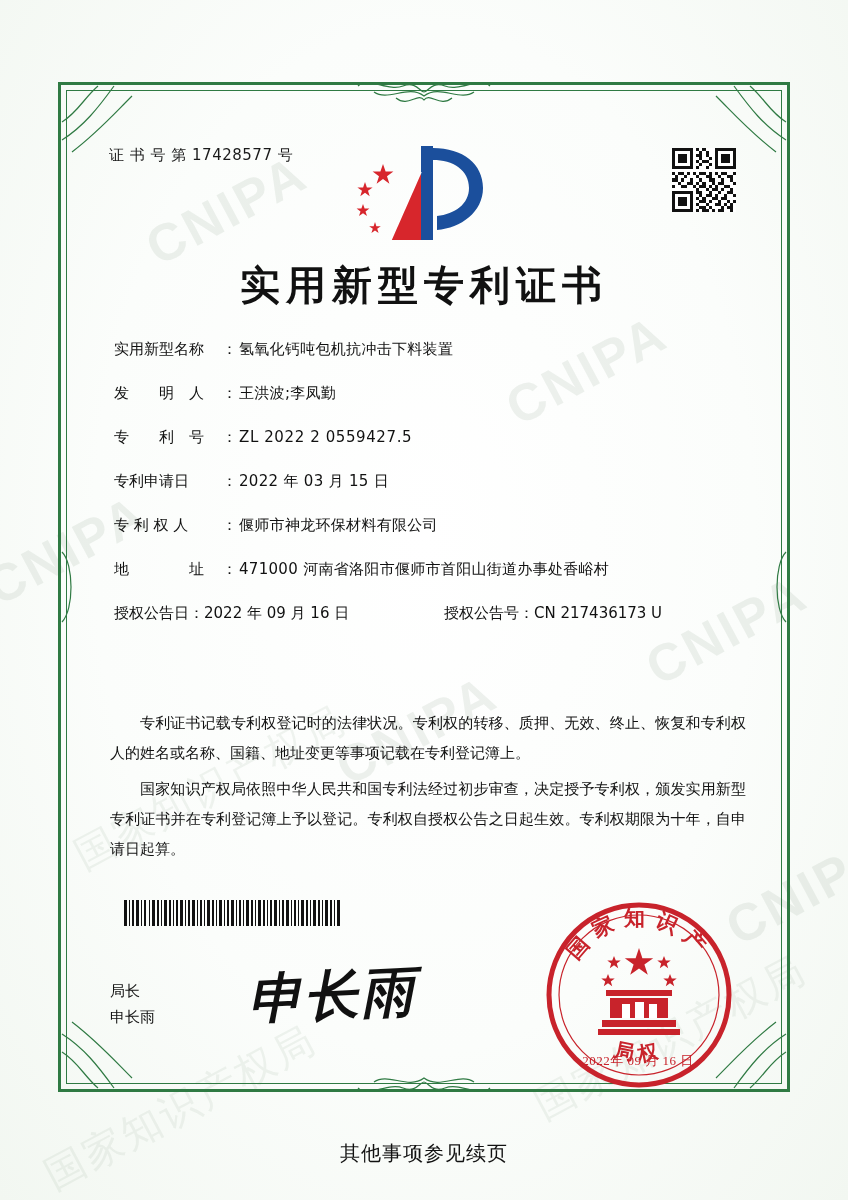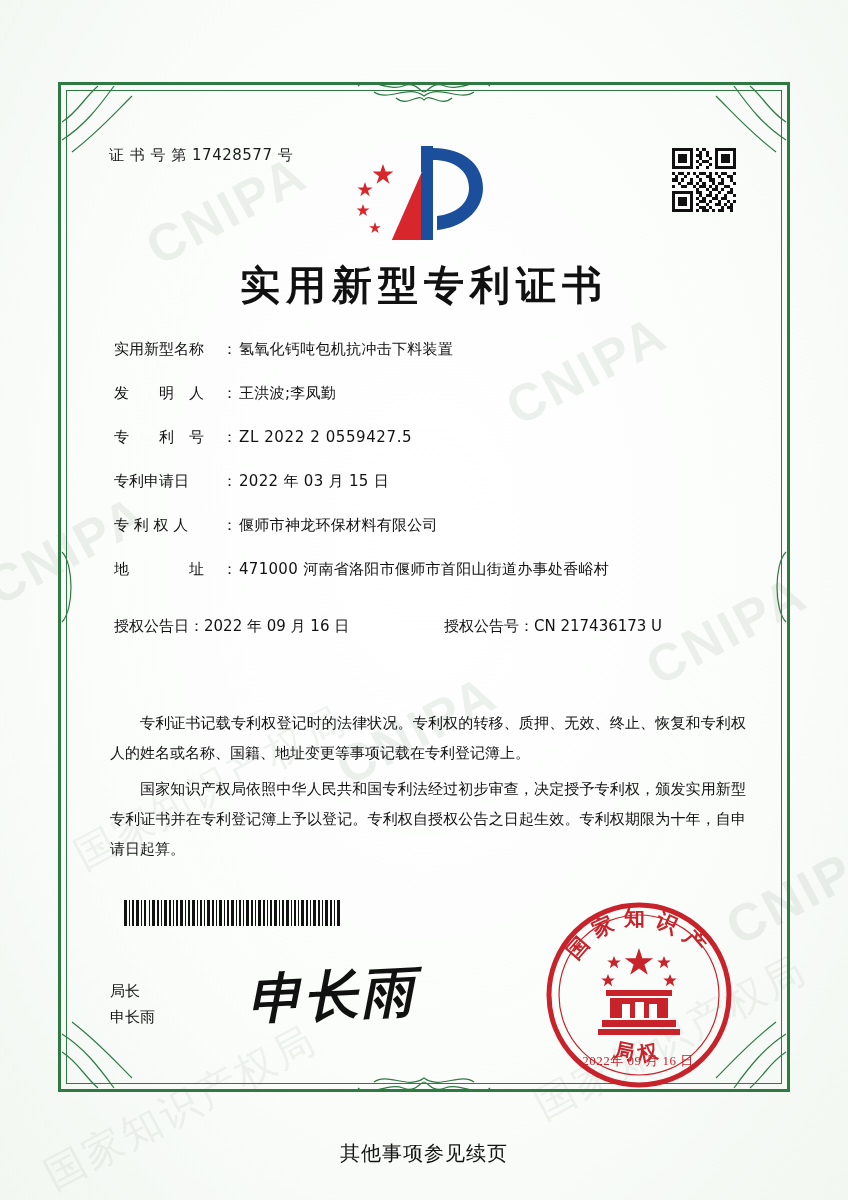--- a/index.html
+++ b/index.html
@@ -156,21 +156,21 @@
 
   .dual-row {
     display: flex;
     align-items: baseline;
     font-family: "DejaVu Sans", sans-serif;
     font-size: 15px;
     color: #111111;
     margin-bottom: 22px;
   }
   .dual-left { flex: 0 0 330px; display: flex; }
-  .dual-right { flex: 1; display: flex; margin-top: 13px; }
+  .dual-right { flex: 1; display: flex; }
   .dual-label { flex: 0 0 auto; }
 
   .paragraphs {
     position: absolute;
     top: 618px;
     left: 44px;
     right: 36px;
     font-family: "DejaVu Sans", sans-serif;
     font-size: 15px;
     line-height: 30px;

